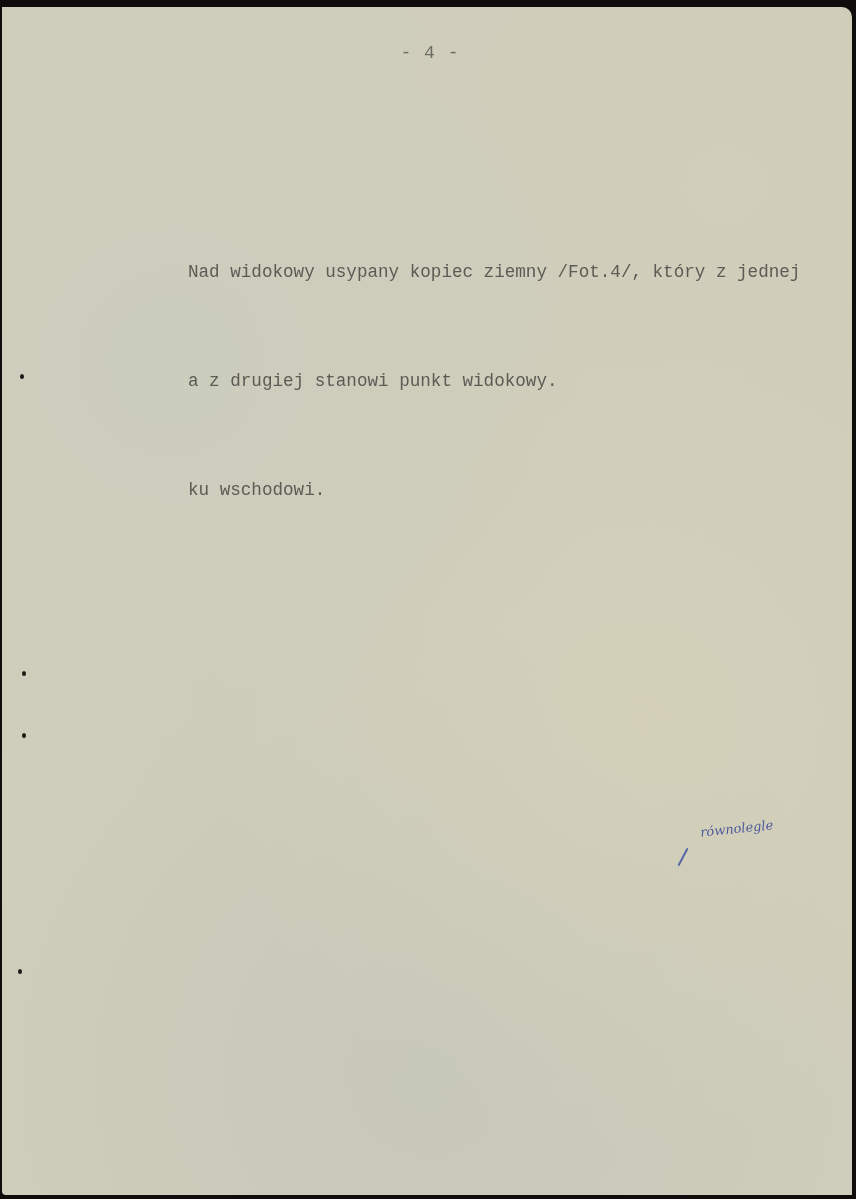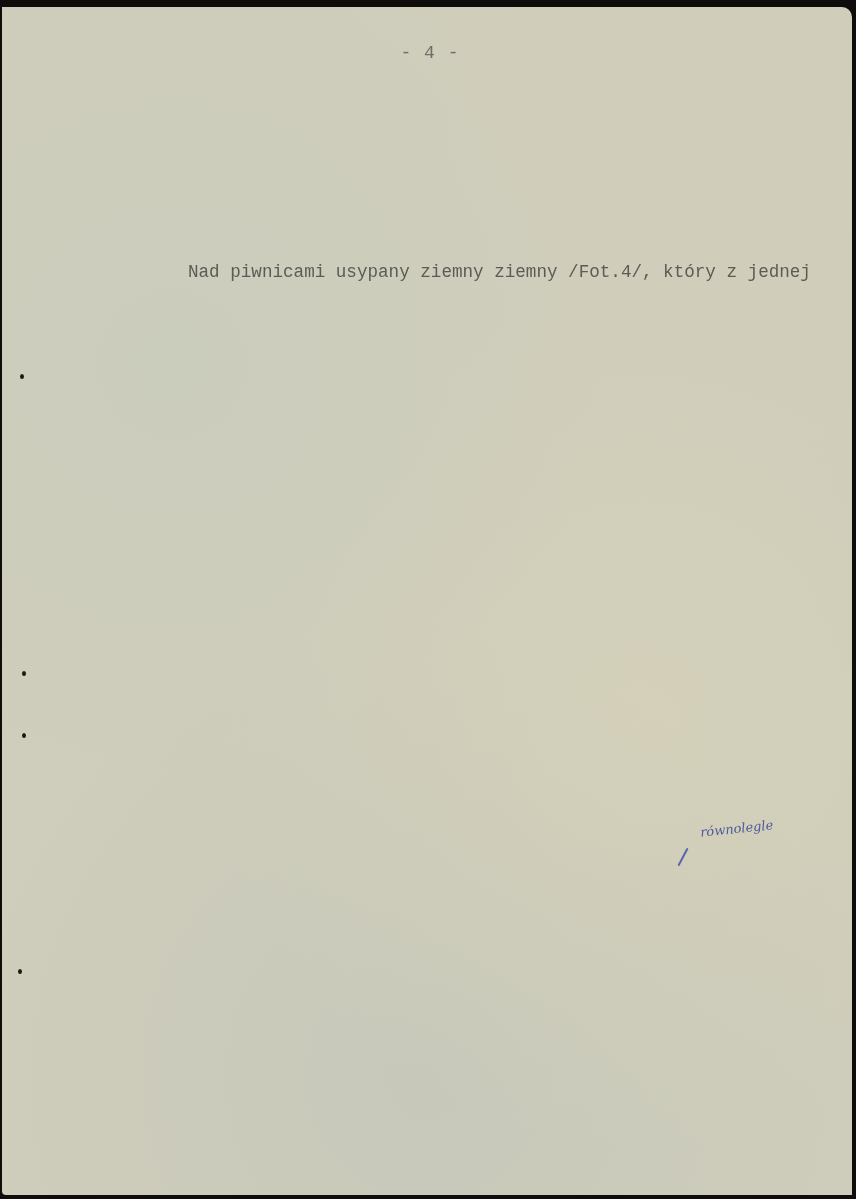--- a/index.html
+++ b/index.html
@@ -82,21 +82,23 @@
       border-radius: 50%;
     }
   </style>
 </head>
 <body>
 
 <div class="paper">
   <div class="page-number">- 4 -</div>
 
   <div class="body-text">
-    <span class="line">Nad piwnicami usypany ziemny ziemny /Fot.4/, który z jednej</span>
+    <span class="line">Nad widokowy usypany kopiec ziemny /Fot.4/, który z jednej</span>
+    <span class="line">a z drugiej stanowi punkt widokowy.</span>
+    <span class="line">ku wschodowi.</span>
     
     
     
     
     
     
     
     
     
     

